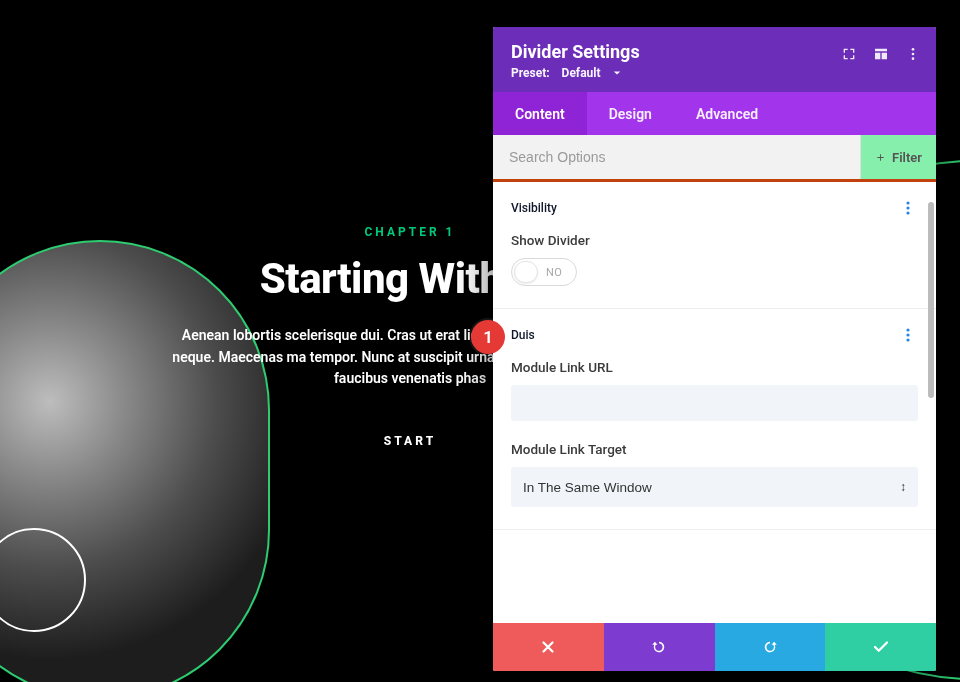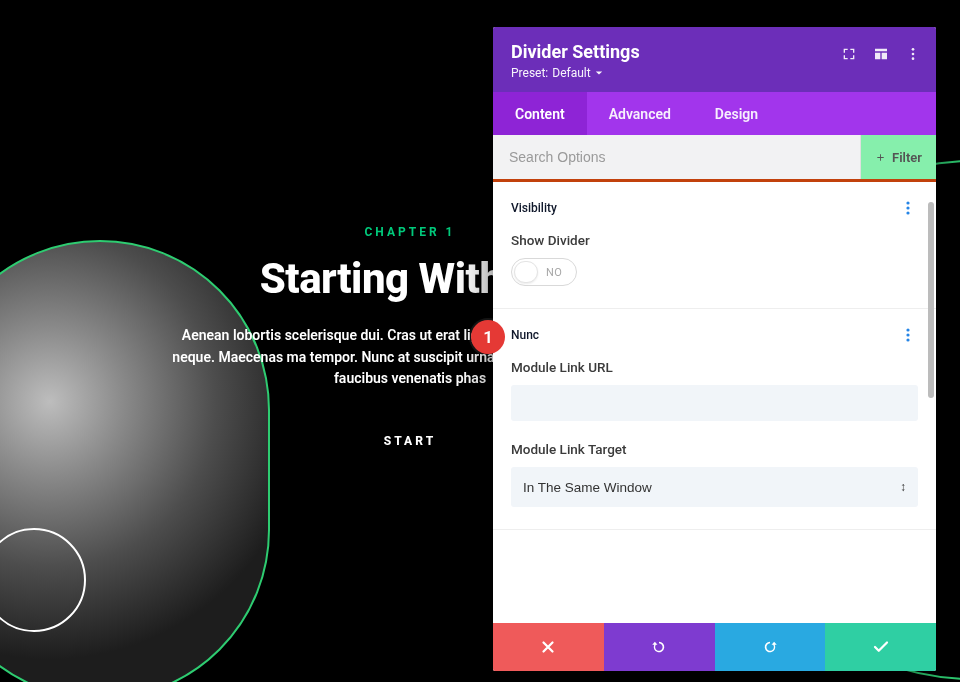--- a/index.html
+++ b/index.html
@@ -87,21 +87,21 @@
     border-radius: 2px;
     overflow: hidden;
   }
   .panel-header {
     background: #6c2eb9;
     color: #fff;
     padding: 14px 18px 12px;
     position: relative;
   }
   .panel-title { font-size: 18px; font-weight: 700; }
-  .panel-sub { font-size: 12px; font-weight: 400; margin-top: 4px; opacity: .95; display:flex; align-items:center; gap:4px;}
+  .panel-sub { font-size: 12px; font-weight: 700; margin-top: 4px; opacity: .95; display:flex; align-items:center; gap:12px;}
   .panel-header-icons {
     position: absolute; right: 8px; top: 14px;
     display: flex; gap: 2px;
   }
   .hicon {
     width: 30px; height: 26px;
     display: flex; align-items: center; justify-content: center;
     opacity: .9; cursor: pointer;
   }
   .hicon svg { width: 16px; height: 16px; fill: #fff; }
@@ -314,22 +314,22 @@
             <circle cx="12" cy="5" r="2"></circle>
             <circle cx="12" cy="12" r="2"></circle>
             <circle cx="12" cy="19" r="2"></circle>
           </svg>
       </div>
     </div>
   </div>
 
   <div class="tabs">
     <div class="tab active">Content</div>
+    <div class="tab">Design</div>
     <div class="tab">Advanced</div>
-    <div class="tab">Design</div>
   </div>
 
   <div class="searchbar">
     <input type="text" placeholder="Search Options" style="">
     <div class="filterbtn">
       <svg viewBox="0 0 24 24">
           <path d="M11 5h2v6h6v2h-6v6h-2v-6H5v-2h6V5z"></path>
         </svg>
       <span>Filter</span>
     </div>
@@ -351,21 +351,21 @@
         <div class="field-label">Show Divider</div>
         <div class="toggle">
           <div class="knob"></div>
           <span class="lbl">NO</span>
         </div>
       </div>
     </div>
 
     <div class="section">
       <div class="section-hd">
-        <div class="section-title">Nunc</div>
+        <div class="section-title">Duis</div>
         <div class="section-menu">
           <svg width="4" height="14" viewBox="0 0 4 14">
               <circle cx="2" cy="2" r="1.6"></circle>
               <circle cx="2" cy="7" r="1.6"></circle>
               <circle cx="2" cy="12" r="1.6"></circle>
             </svg>
         </div>
       </div>
       <div class="field">
         <div class="field-label">Module Link URL</div>

